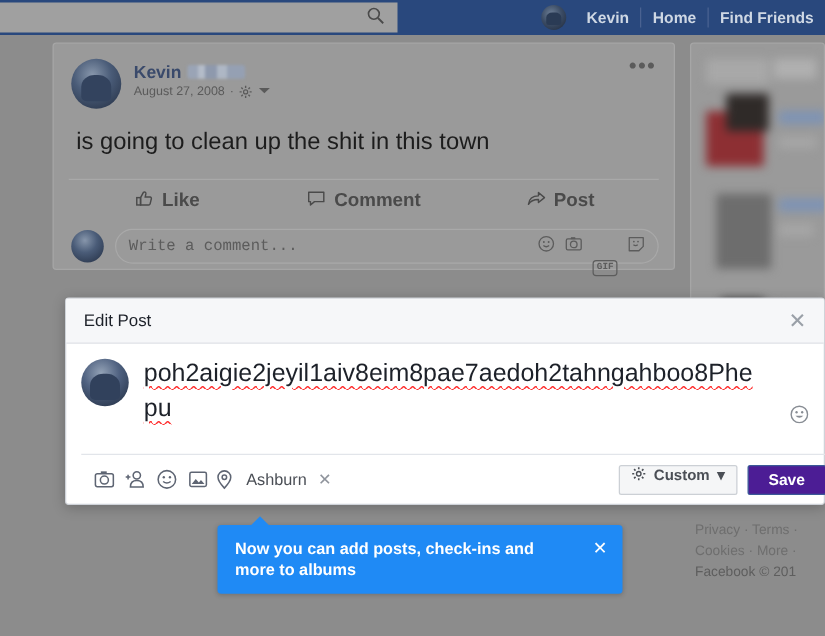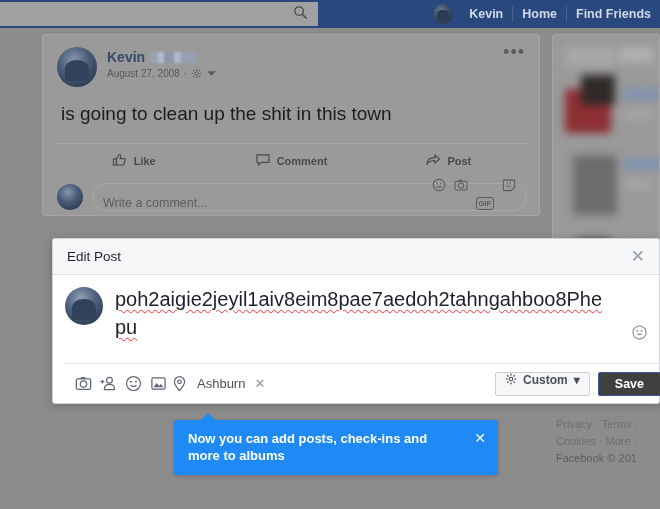--- a/index.html
+++ b/index.html
@@ -67,29 +67,29 @@
     filter: blur(1.1px);
   }
   .post-date { font-size: 10px; color: #5a5a5a; margin-top: 3px; display: flex; align-items: flex-start; gap: 4px; }
   .post-more { margin-left: auto; color: #5b5b5b; font-size: 18px; letter-spacing: 1px; line-height: 10px; }
   .post-body { font-size: 19px; color: #1d1d1d; padding: 16px 18px 18px 18px; }
   .post-actions {
     display: flex; border-top: 1px solid #a9a9a9; margin: 0 12px;
     height: 34px; align-items: center;
   }
   .action { flex: 1; display: flex; align-items: center; justify-content: center; gap: 6px;
-            font-size: 11px; font-weight: bold; color: #4a4a4a; }
+            font-size: 15px; font-weight: bold; color: #4a4a4a; }
   .comment-row { display: flex; align-items: center; padding: 6px 12px 10px 14px; gap: 9px; }
   .c-avatar {
     width: 26px; height: 26px; border-radius: 50%; flex: none;
     background: radial-gradient(circle at 42% 32%, #8796ab 0%, #4a5c78 42%, #222d41 100%);
   }
   .c-input {
     flex: 1; height: 28px; border: 1px solid #a9a9a9; border-radius: 14px;
-    display: flex; align-items: flex-end; padding: 0 10px; font-size: 12.5px; color: #5c5c5c;
+    display: flex; align-items: center; padding: 0 10px; font-size: 12.5px; color: #5c5c5c; font-family: Liberation Mono, monospace;
   }
   .c-icons { margin-left: auto; display: flex; gap: 8px; align-items: center; color: #5c5c5c; }
   .gifbox { border: 1.4px solid #5c5c5c; border-radius: 3px; font-size: 7.5px;
             font-weight: bold; padding: 1px 2px; line-height: 9px; margin-top: 34px; }
 
   
   .rail {
     position: absolute; left: 552px; top: 6px; width: 108px; height: 340px;
     background: #9a9a9a; border: 1px solid #a6a6a6; border-radius: 3px; overflow: hidden;
   }
@@ -137,21 +137,21 @@
   }
   .foot-ico { color: #5e6573; display: flex; align-items: center; }
   .place { font-size: 13px; color: #4b4f56; display: flex; align-items: center; gap: 9px; margin-left: -4px; }
   .place-x { color: #90959d; font-size: 13px; }
   .privacy-btn {
     margin-left: auto; display: flex; align-items: flex-start; gap: 6px;
     border: 1px solid #ccd0d5; border-radius: 2px; background: #f5f6f7;
     height: 24px; padding: 0 9px; font-size: 12px; font-weight: bold; color: #4b4f56;
   }
   .save-btn {
-    background: #404040; border: 1px solid #3b5998; border-radius: 2px;
+    background: #4c1d95; border: 1px solid #3b5998; border-radius: 2px;
     height: 24px; padding: 0 16px; color: #fff; font-size: 12.5px; font-weight: bold;
     display: flex; align-items: center;
   }
 
   
   .tooltip {
     position: absolute; left: 174px; top: 420px; width: 324px; height: 55px;
     background: #1f8af5; border-radius: 3px; color: #fff;
     font-size: 13px; line-height: 17px; font-weight: bold;
     padding: 10px 14px; box-shadow: 0 1px 4px rgba(0,0,0,.2);

